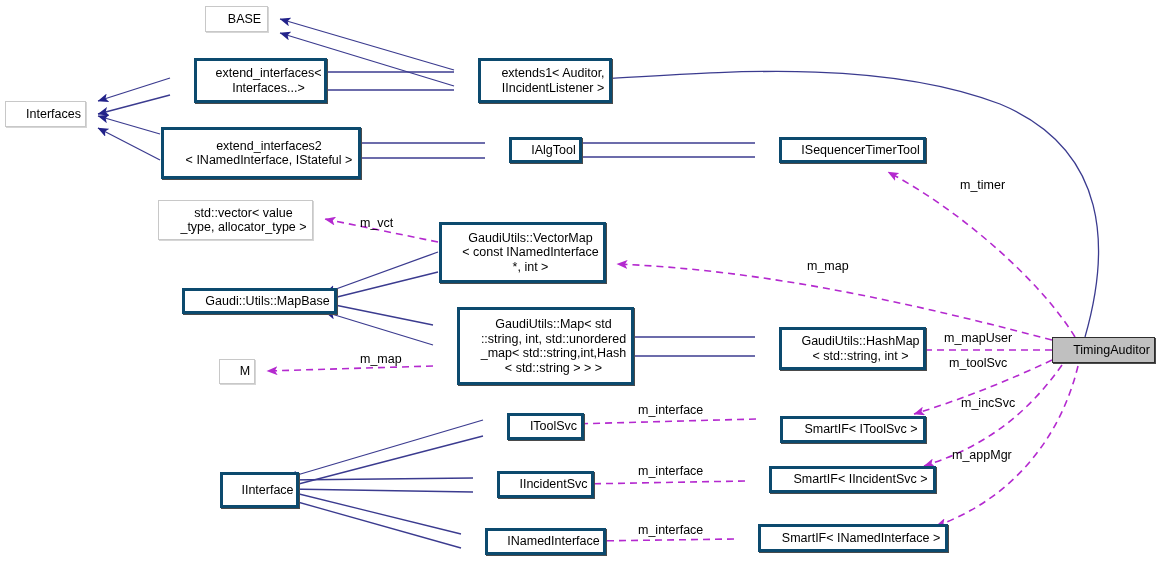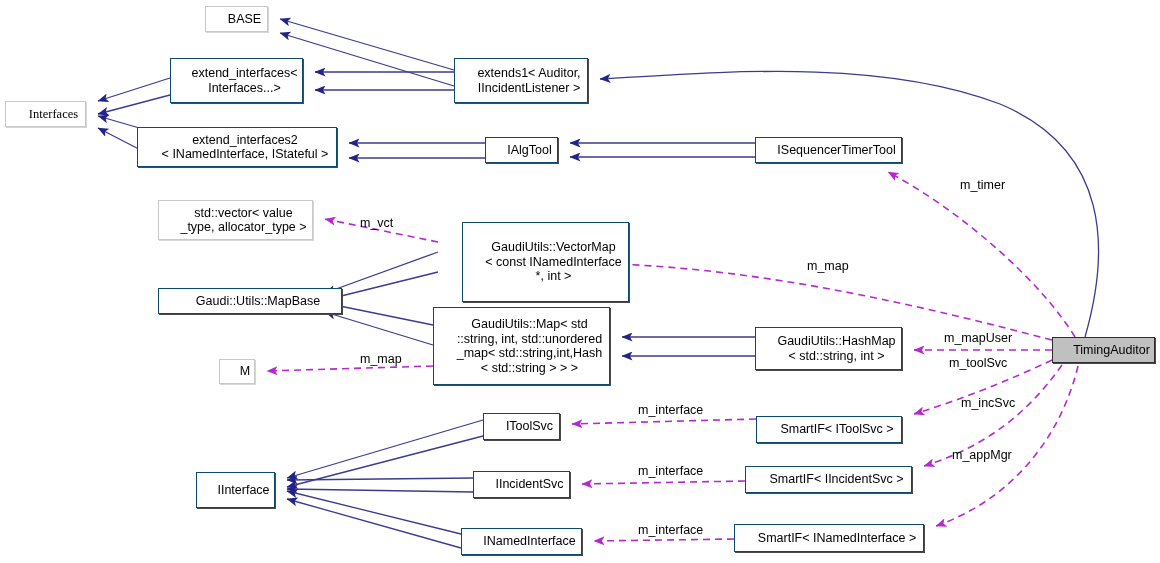--- a/index.html
+++ b/index.html
@@ -32,22 +32,23 @@
     text-align: center;
     font-size: 12.5px;
     line-height: 14.5px;
     color: #000000;
     background: #ffffff;
     white-space: pre;
     z-index: 5;
     padding-left: 16px;
   }
   .node.solid {
-    border: 1px solid #0c4a6e;
+    border: 3px solid #0c4a6e;
     box-shadow: 1px 1px 0 0 #4a4a4a;
+    margin-left: 24px;
   }
   .node.faint {
     border: 1px solid #c8c8c8;
     box-shadow: 1px 1px 0 0 #d6d6d6;
   }
   .node.focus {
     border: 1px solid #2d2d2d;
     background: #c0c0c0;
     box-shadow: 1px 1px 0 0 #4a4a4a;
   }
@@ -138,43 +139,43 @@
       <path d="M756,419 L572,424"></path>
 
       <path d="M745,481 L582,484"></path>
 
       <path d="M734,539 L594,541"></path>
     </g>
   </svg>
 
   <div class="node faint" style="left:205px;top:6px;width:63px;height:26px;">BASE</div>
 
-  <div class="node faint" style="left:5px;top:101px;width:81px;height:26px;font-family:Liberation Serif, serif;">Interfaces</div>
+  <div class="node faint" style="left:5px;top:101px;width:81px;height:26px;">Interfaces</div>
 
   <div class="node solid" style="left:170px;top:58px;width:133px;height:45px;">extend_interfaces&lt;
 Interfaces...&gt;</div>
 
-  <div class="node solid" style="left:137px;top:127px;width:200px;height:40px;">extend_interfaces2
+  <div class="node solid" style="left:137px;top:127px;width:200px;height:52px;">extend_interfaces2
 &lt; INamedInterface, IStateful &gt;</div>
 
   <div class="node solid" style="left:454px;top:58px;width:134px;height:45px;">extends1&lt; Auditor,
 IIncidentListener &gt;</div>
 
   <div class="node solid" style="left:485px;top:137px;width:73px;height:26px;">IAlgTool</div>
 
   <div class="node solid" style="left:755px;top:137px;width:147px;height:26px;">ISequencerTimerTool</div>
 
   <div class="node faint" style="left:158px;top:200px;width:155px;height:40px;">std::vector&lt; value
 _type, allocator_type &gt;</div>
 
-  <div class="node solid" style="left:462px;top:222px;width:167px;height:80px;">GaudiUtils::VectorMap
+  <div class="node solid" style="left:415px;top:222px;width:167px;height:61px;">GaudiUtils::VectorMap
 &lt; const INamedInterface
 *, int &gt;</div>
 
-  <div class="node solid" style="left:158px;top:288px;width:184px;height:26px;">Gaudi::Utils::MapBase</div>
+  <div class="node solid" style="left:158px;top:288px;width:155px;height:26px;">Gaudi::Utils::MapBase</div>
 
   <div class="node solid" style="left:433px;top:307px;width:177px;height:78px;">GaudiUtils::Map&lt; std
 ::string, int, std::unordered
 _map&lt; std::string,int,Hash
 &lt; std::string &gt; &gt; &gt;</div>
 
   <div class="node faint" style="left:219px;top:359px;width:36px;height:25px;">M</div>
 
   <div class="node solid" style="left:755px;top:327px;width:147px;height:43px;">GaudiUtils::HashMap
 &lt; std::string, int &gt;</div>

